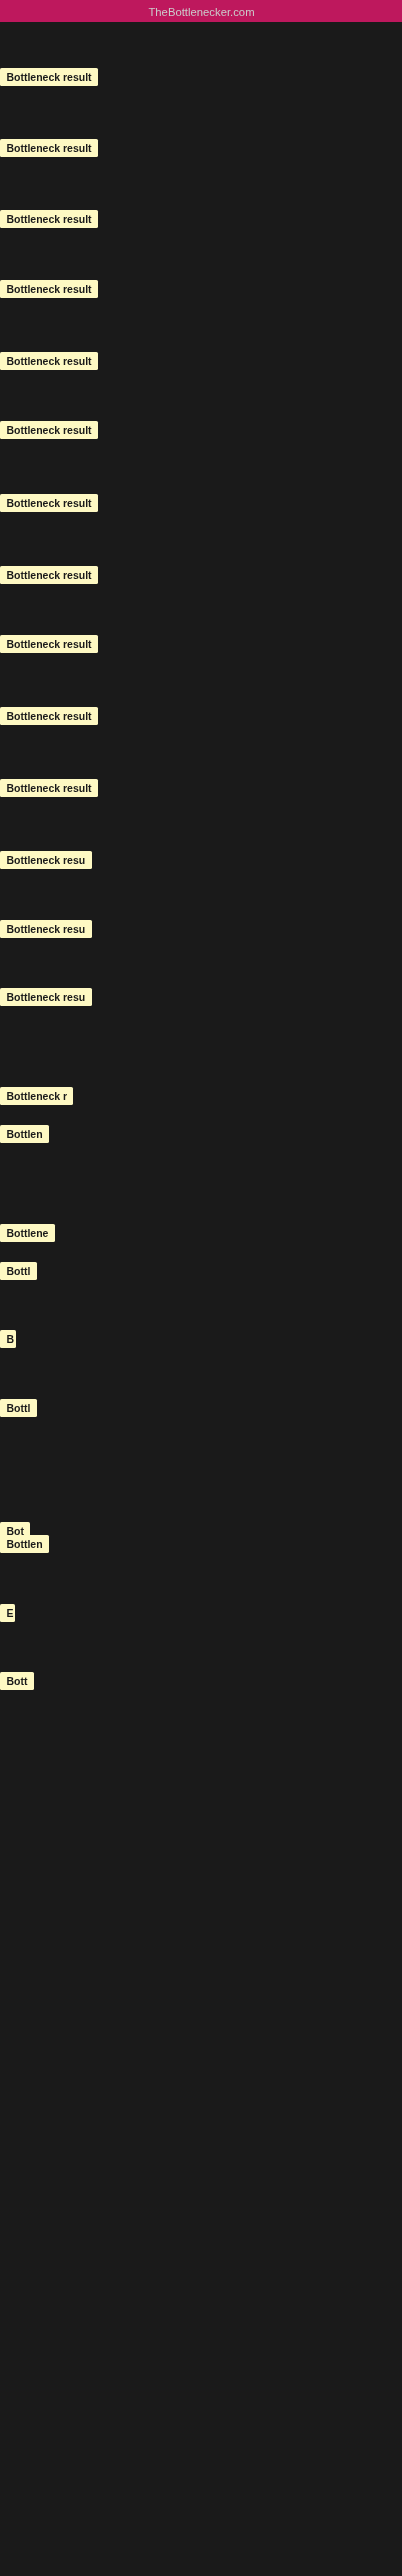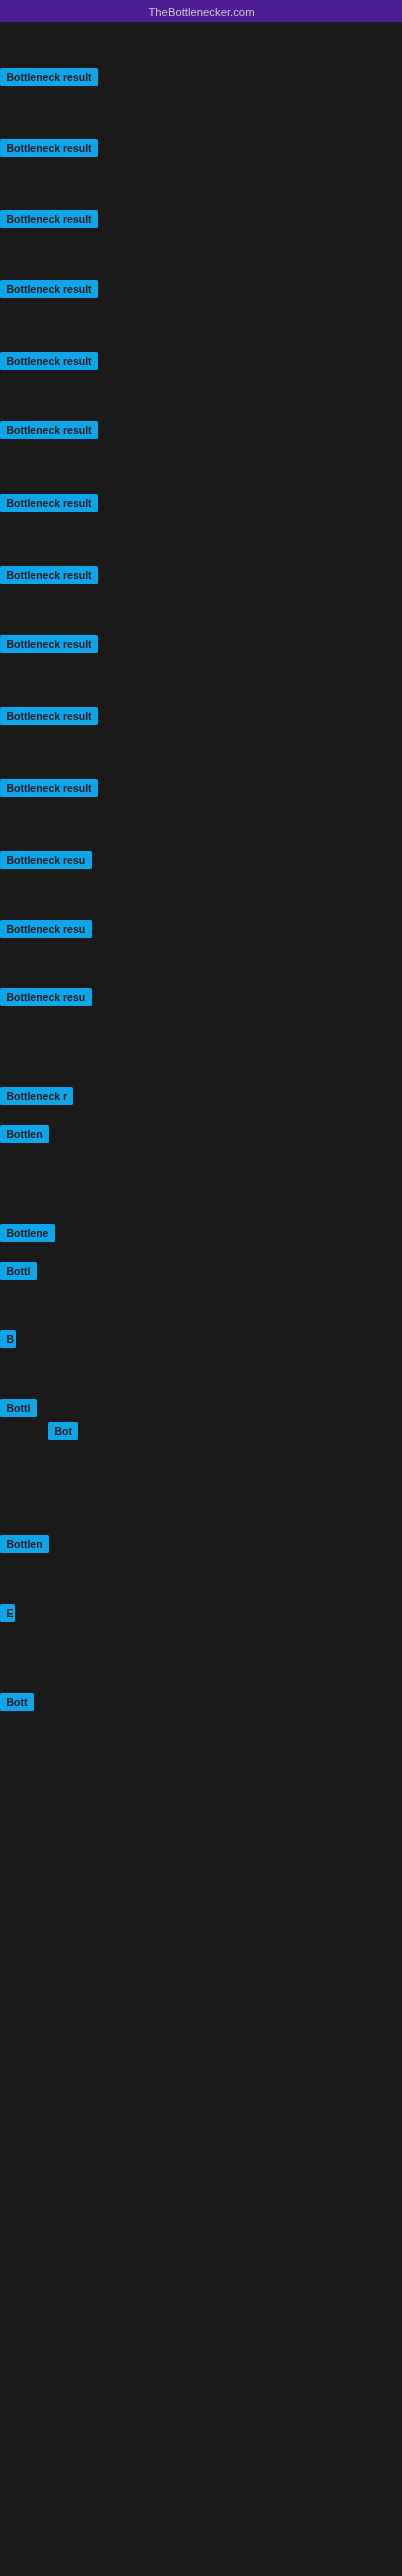--- a/index.html
+++ b/index.html
@@ -14,26 +14,26 @@
       background-color: #1a1a1a;
       font-family: Arial, sans-serif;
       position: relative;
     }
 
     .site-header {
       text-align: center;
       padding: 6.4px 0 3.2px 0;
       color: #cccccc;
       font-size: 11.3px;
-      background-color: #4c1d95;
+      background-color: #be185d;
     }
 
     .bottleneck-label {
       display: inline-block;
-      background-color: #0ea5e9;
+      background-color: #fef9c3;
       color: #1a1a1a;
       font-weight: bold;
       font-size: 10.5px;
       padding: 3.2px 6.4px;
       border-radius: 1.6px;
       white-space: nowrap;
       overflow: hidden;
     }
 
     .result-item {
@@ -60,18 +60,18 @@
     <div class="result-item" style="top: 757px; left: 0px;"><span class="bottleneck-label" style="max-width: 121px;">Bottleneck result</span></div>
     <div class="result-item" style="top: 829px; left: 0px;"><span class="bottleneck-label" style="max-width: 105px;">Bottleneck resu</span></div>
     <div class="result-item" style="top: 898px; left: 0px;"><span class="bottleneck-label" style="max-width: 103px;">Bottleneck resu</span></div>
     <div class="result-item" style="top: 966px; left: 0px;"><span class="bottleneck-label" style="max-width: 101px;">Bottleneck resu</span></div>
     <div class="result-item" style="top: 1065px; left: 0px;"><span class="bottleneck-label" style="max-width: 81px;">Bottleneck r</span></div>
     <div class="result-item" style="top: 1103px; left: 0px;"><span class="bottleneck-label" style="max-width: 58px;">Bottlen</span></div>
     <div class="result-item" style="top: 1171px; left: 0px; margin-top: 31px;"><span class="bottleneck-label" style="max-width: 63px;">Bottlene</span></div>
     <div class="result-item" style="top: 1240px; left: 0px;"><span class="bottleneck-label" style="max-width: 47px;">Bottl</span></div>
     <div class="result-item" style="top: 1308px; left: 0px;"><span class="bottleneck-label" style="max-width: 16px;">B</span></div>
     <div class="result-item" style="top: 1377px; left: 0px;"><span class="bottleneck-label" style="max-width: 47px;">Bottl</span></div>
-    <div class="result-item" style="top: 1400px; left: 0px; margin-left: 48px;"><span class="bottleneck-label" style="max-width: 32px;">Bot</span></div>
+    <div class="result-item" style="top: 1500px; left: 0px;"><span class="bottleneck-label" style="max-width: 32px;">Bot</span></div>
     <div class="result-item" style="top: 1513px; left: 0px;"><span class="bottleneck-label" style="max-width: 58px;">Bottlen</span></div>
     <div class="result-item" style="top: 1582px; left: 0px;"><span class="bottleneck-label" style="max-width: 14.5px;">E</span></div>
-    <div class="result-item" style="top: 1650px; left: 0px;"><span class="bottleneck-label" style="max-width: 39px; margin-top: 21px;">Bott</span></div>
+    <div class="result-item" style="top: 1650px; left: 0px;"><span class="bottleneck-label" style="max-width: 39px;">Bott</span></div>
   </div>
 
 
 </body></html>

